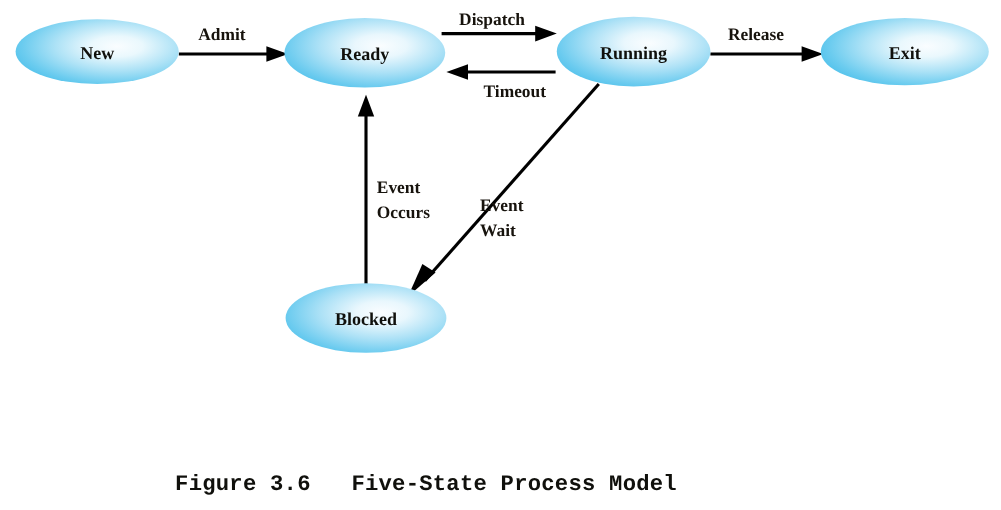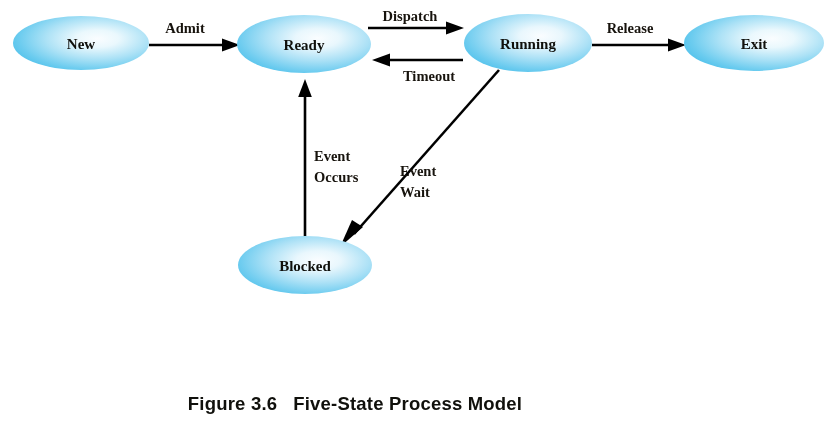--- a/index.html
+++ b/index.html
@@ -45,21 +45,21 @@
     stroke: #000000;
     stroke-width: 2.6;
     fill: none;
   }
   .caption {
     position: absolute;
     left: 0;
     top: 393px;
     width: 702px;
     text-align: center;
-    font-family: Liberation Sans, sans-serif;
+    font-family: Liberation Mono, monospace;
     font-weight: bold;
     font-size: 18.5px;
     color: #10100c;
     letter-spacing: 0.2px;
     white-space: pre;
   }
 </style>
 </head>
 <body>
 

